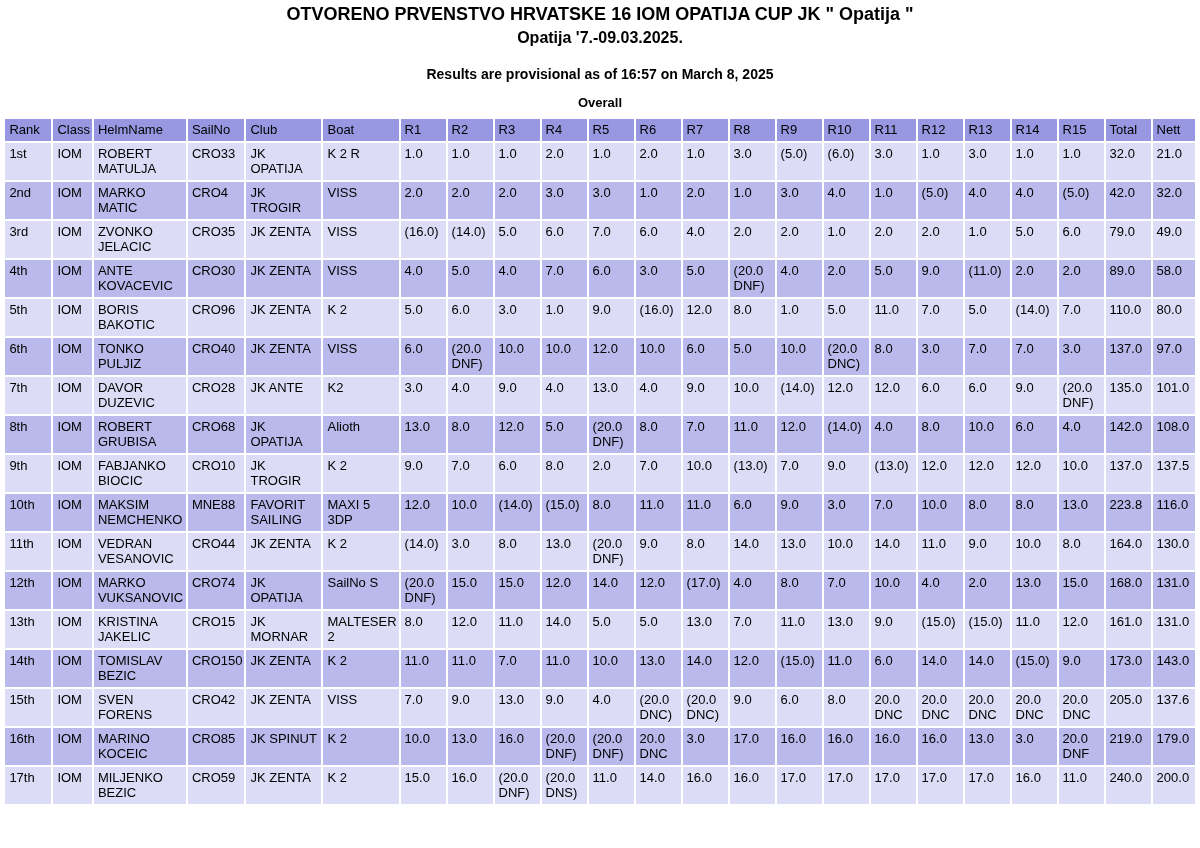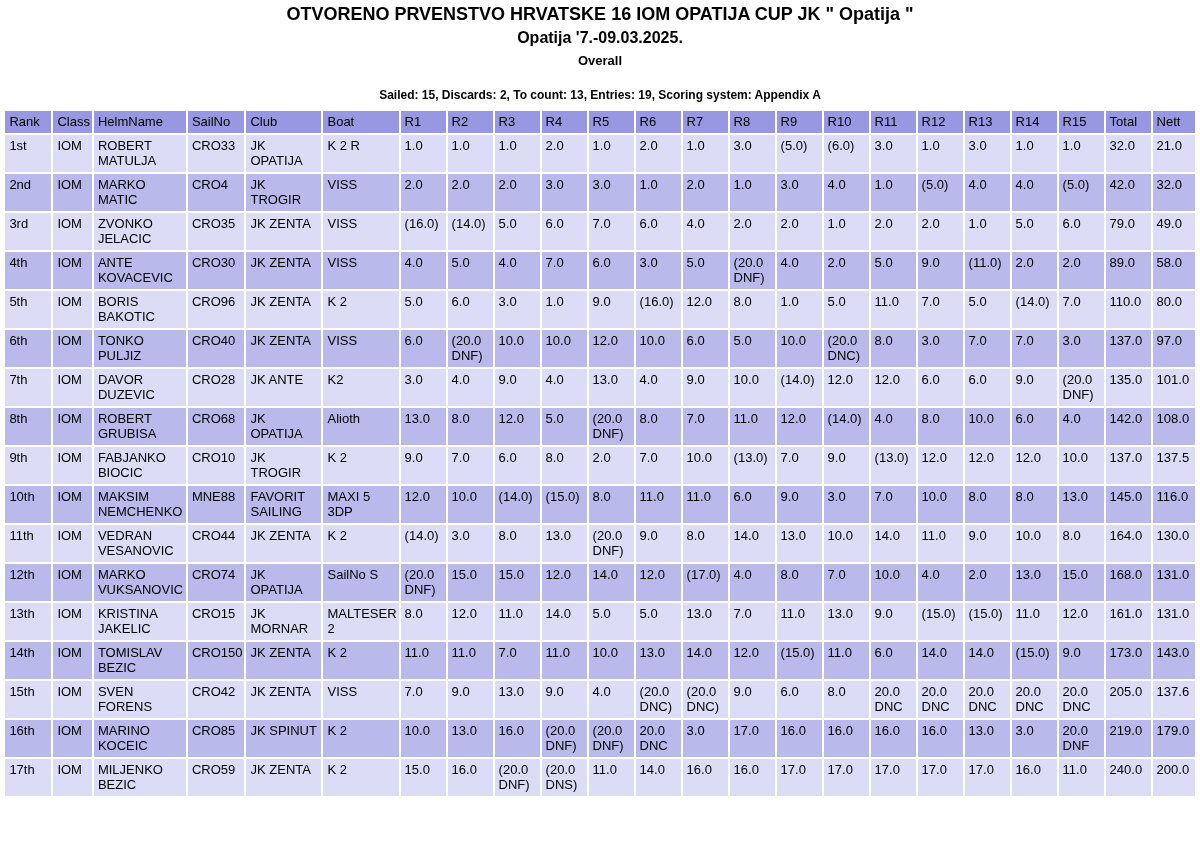--- a/index.html
+++ b/index.html
@@ -8,21 +8,21 @@
     --row-even:#b9b9ec;
     --text:#000000;
   }
   html,body{margin:0;padding:0;background:#ffffff;color:var(--text);
     font-family:"Liberation Sans", sans-serif;}
   .page{width:1200px;min-height:848px;background:#ffffff;}
   .hdr{text-align:center;font-weight:bold;}
   .title{font-size:18px;line-height:20px;padding-top:4px;}
   .subtitle{font-size:16px;line-height:16px;margin-top:6px;}
   .provisional{font-size:14px;line-height:14px;margin-top:21px;}
-  .section{font-size:13px;line-height:13px;margin-top:8px;}
+  .section{font-size:13px;line-height:13px;margin-top:15px;}
   .summary{font-size:12px;line-height:12px;margin-top:22px;}
   table.results{
     border-collapse:separate;border-spacing:2px;table-layout:fixed;
     margin:8px auto 0 auto;
   }
   table.results th, table.results td{
     font-size:13px;line-height:15px;text-align:left;vertical-align:top;
     padding:3px 2px 4px 4px;overflow:hidden;
   }
   table.results th{
@@ -34,22 +34,22 @@
   col.c-sailno{width:56px} col.c-club{width:75px} col.c-boat{width:73px}
   col.c-r{width:45px} col.c-total{width:45px} col.c-nett{width:42px}
 </style>
 </head>
 <body>
 
 <div class="page">
   <div class="hdr">
     <div class="title">OTVORENO PRVENSTVO HRVATSKE 16 IOM OPATIJA CUP JK " Opatija "</div>
     <div class="subtitle">Opatija '7.-09.03.2025.</div>
+    <div class="provisional">Results are provisional as of 16:57 on March 8, 2025</div>
     <div class="section">Overall</div>
-    <div class="summary">Sailed: 15, Discards: 2, To count: 13, Entries: 19, Scoring system: Appendix A</div>
   </div>
 
   <table class="results">
     <colgroup>
       <col class="c-rank">
         <col class="c-class">
         <col class="c-helm">
       <col class="c-sailno">
         <col class="c-club">
         <col class="c-boat">
@@ -339,21 +339,21 @@
           <td>11.0</td>
           <td>11.0</td>
           <td>6.0</td>
           <td>9.0</td>
           <td>3.0</td>
           <td>7.0</td>
           <td>10.0</td>
           <td>8.0</td>
           <td>8.0</td>
           <td>13.0</td>
-          <td>145.0</td>
+          <td>223.8</td>
           <td>116.0</td>
         </tr>
         <tr class="odd">
           <td>11th</td>
           <td>IOM</td>
           <td>VEDRAN VESANOVIC</td>
           <td>CRO44</td>
           <td>JK ZENTA</td>
           <td>K 2</td>
           <td>(14.0)</td>

